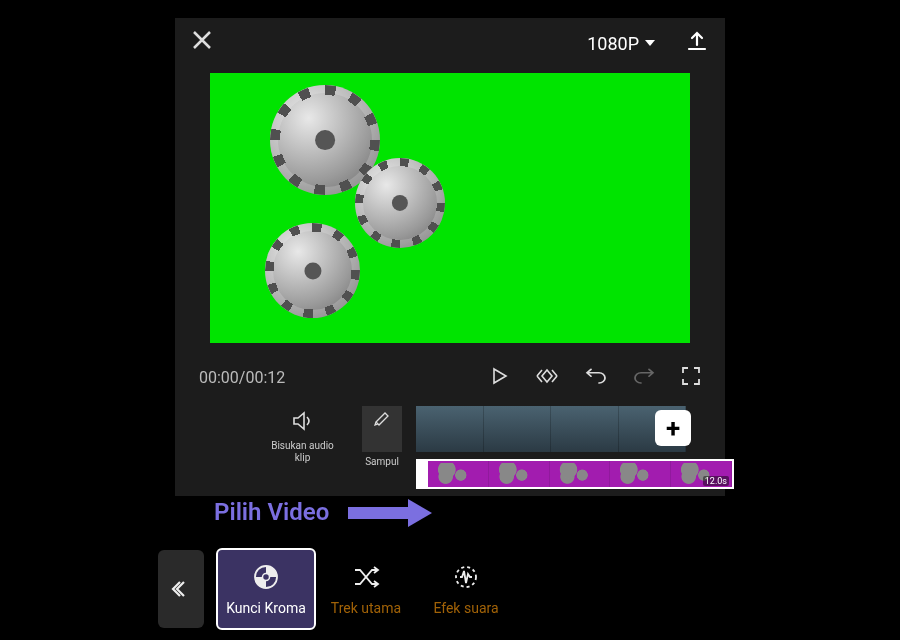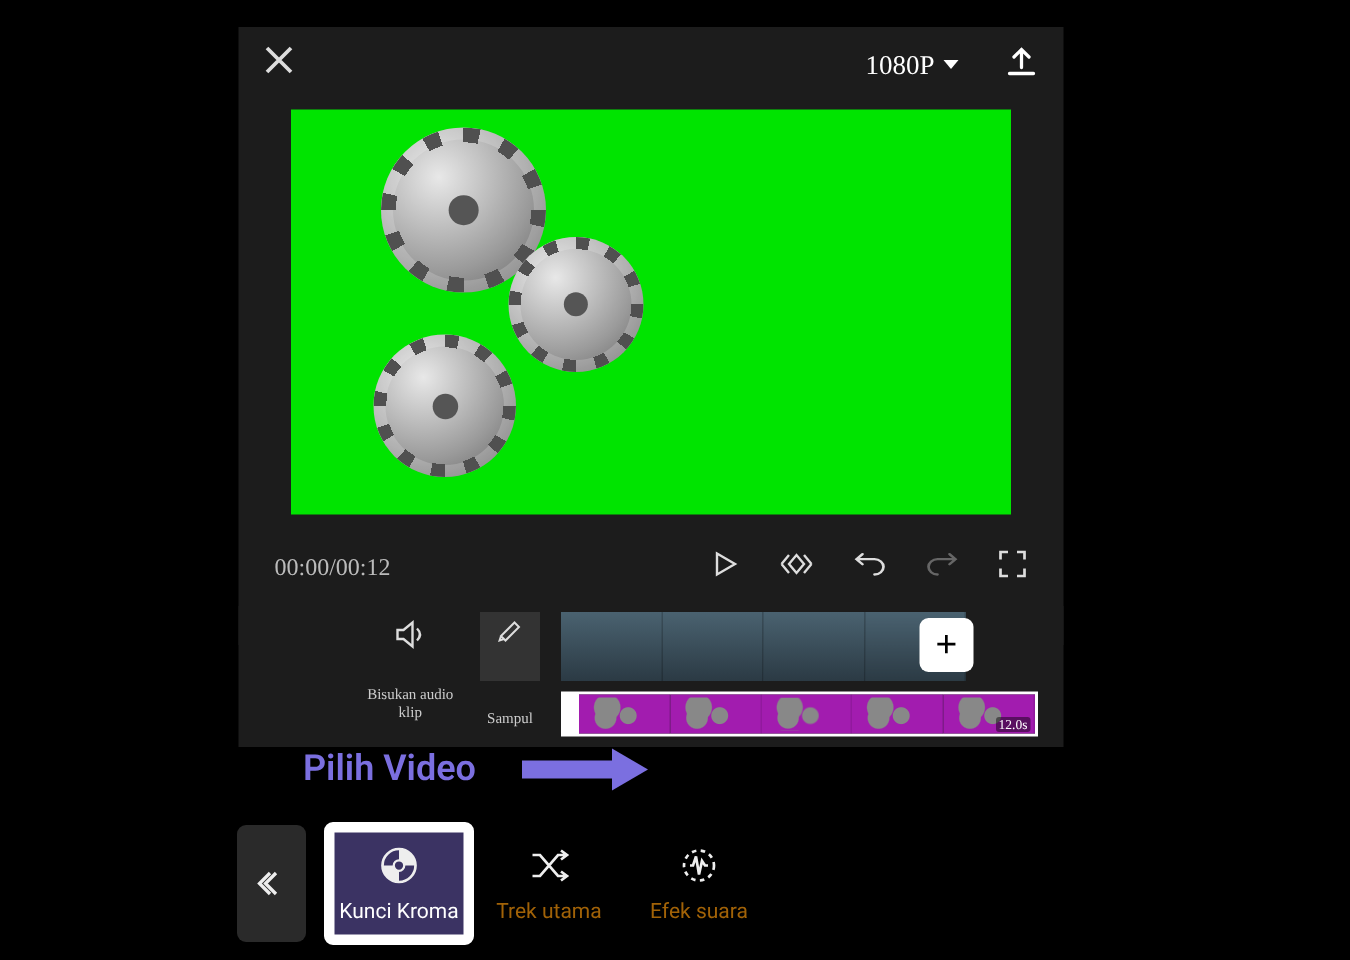--- a/index.html
+++ b/index.html
@@ -7,26 +7,25 @@
       width: 900px;
       height: 640px;
       background: #000;
       font-family: -apple-system, BlinkMacSystemFont, "Segoe UI", Roboto, sans-serif;
       color: #fff;
       overflow: hidden;
       position: relative;
     }
     .editor-window {
       position: absolute;
-      left: 159px;
+      left: 175px;
       top: 18px;
       width: 550px;
       height: 412px;
       background: #1c1c1c;
-      font-family: Liberation Serif, serif;
     }
     .top-bar {
       display: flex;
       align-items: center;
       justify-content: space-between;
       height: 50px;
       padding: 0 16px;
     }
     .close-btn { font-size: 24px; color: #ddd; cursor: pointer; width: 30px; }
     .top-right { display: flex; align-items: center; gap: 30px; }
@@ -72,21 +71,21 @@
     .time { color:#bbb; font-size:16px; }
     .pb-controls { display:flex; align-items:center; gap:26px; }
     .pb-ico { color:#ddd; }
     .pb-ico.dim { color:#666; }
     .timeline {
       display:flex; align-items:flex-start; gap:10px;
       padding: 4px 0 0 82px;
       background:#1c1c1c;
       height:94px;
     }
-    .tl-action { display:flex; flex-direction:column; align-items:center; gap:20px; width:65px; }
+    .tl-action { display:flex; flex-direction:column; align-items:center; gap:4px; width:65px;margin-left:13px; }
     .tl-action .lbl { font-size:10px; color:#ccc; text-align:center; line-height:1.15; }
     .tl-thumb {
       width:40px; height:46px; background:#333;
       display:flex; align-items:center; justify-content:center;
       position:relative;
     }
     .tracks { flex:1; position:relative; height:86px; }
     .track-top {
       height:46px; width:270px; background:#2b3a44;
       display:flex; position:relative;
@@ -107,21 +106,21 @@
       background: radial-gradient(circle at 30% 30%, #888 0 20%, transparent 22%),
                   radial-gradient(circle at 55% 55%, #888 0 16%, transparent 18%),
                   radial-gradient(circle at 28% 62%, #888 0 16%, transparent 18%);
     }
     .dur-badge {
       position:absolute; right:2px; bottom:1px; font-size:9px; color:#fff;
       background:rgba(0,0,0,0.45); padding:0 2px; border-radius:2px;
     }
     
     .annotation-text {
-      position:absolute; left:202px; top:498px; color:#7b6fe0;
+      position:absolute; left:214px; top:498px; color:#7b6fe0;
       font-size:24px; font-weight:600;
     }
     .arrow {
       position:absolute; left:348px; top:499px; width:90px; height:26px;
     }
     .arrow-line { position:absolute; top:8px; left:0; width:64px; height:12px; background:#7b6fe0; }
     .arrow-head {
       position:absolute; left:60px; top:0; width:0; height:0;
       border-top:14px solid transparent; border-bottom:14px solid transparent;
       border-left:24px solid #7b6fe0;
@@ -134,21 +133,21 @@
     .back-chevron {
       width:46px; height:78px; background:#2a2a2a; border-radius:6px;
       display:flex; align-items:center; justify-content:center;
       font-size:22px; color:#eee; cursor:pointer; margin-right:12px;
     }
     .tool {
       width:100px; height:82px; display:flex; flex-direction:column;
       align-items:center; justify-content:center; gap:8px; cursor:pointer;
       border-radius:6px;
     }
-    .tool.selected { background:#3b3363; border:7px solid #ffffff; }
+    .tool.selected { background:#3b3363; border:2px solid #ffffff; }
     .tool .t-label { font-size:14px; color:#a16207; }
     .tool.selected .t-label { color:#fff; }
     .ico-wrap { height:30px; display:flex; align-items:center; justify-content:center; }
   </style>
 </head>
 <body>
 
 <div class="editor-window">
 
   <div class="top-bar">

